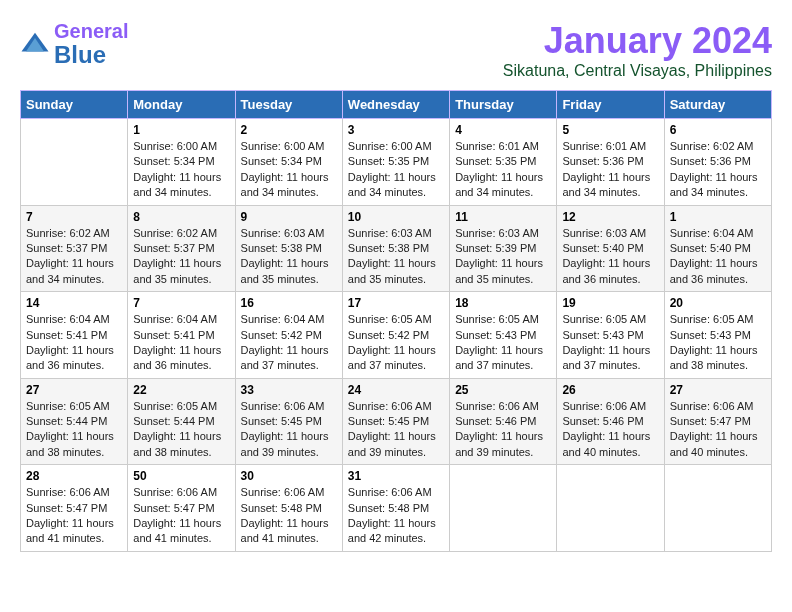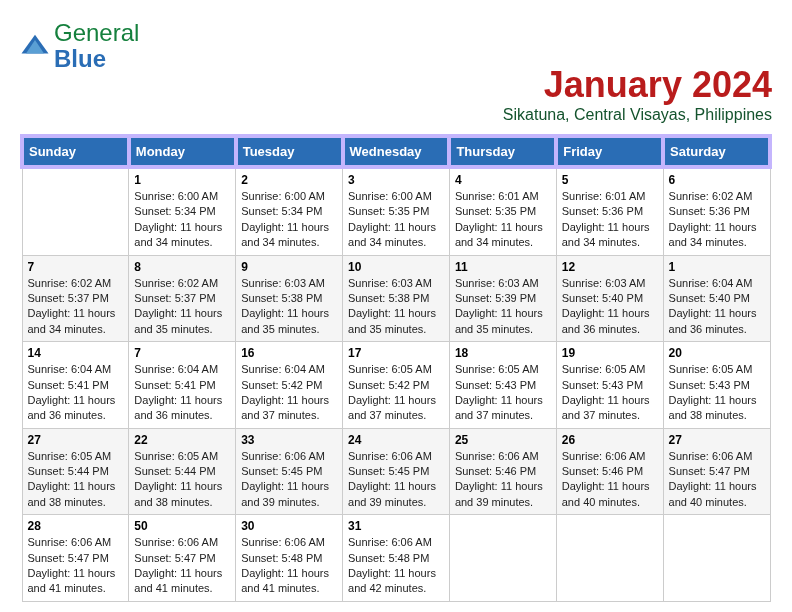--- a/index.html
+++ b/index.html
@@ -20,59 +20,58 @@
       display: flex;
       align-items: center;
       gap: 4px;
     }
     .logo-text {
       display: flex;
       flex-direction: column;
       line-height: 1.1;
     }
     .logo-general {
-      font-size: 24px;
-      font-weight: normal;
-      color: #15803d;
+      font-size: 20px;
+      font-weight: bold;
+      color: #8b5cf6;
     }
     .logo-blue {
       font-size: 24px;
       font-weight: bold;
       color: #2a6db5;
     }
     .logo-icon {
       width: 30px;
       height: 30px;
     }
     .title-area {
       text-align: right;
     }
     .cal-title {
       font-size: 36px;
       font-weight: bold;
-      color: #b91c1c;
-      margin-top: 44px;
+      color: #8b5cf6;
     }
     .cal-subtitle {
       font-size: 16px;
       color: #14532d;
     }
     table {
       width: 100%;
       border-collapse: collapse;
       font-size: 11px;
     }
     thead tr th {
       background-color: #2a6db5;
       color: #fff;
       text-align: left;
       padding: 6px 5px;
       font-size: 13px;
       font-weight: bold;
-      border: 4px solid #c4b5fd;
+      border: 1px solid #c4b5fd;
     }
     tbody tr td {
       border: 1px solid #ccc;
       vertical-align: top;
       padding: 4px 5px;
       min-height: 70px;
       height: 80px;
       width: 14.28%;
       background: #fff;
     }

